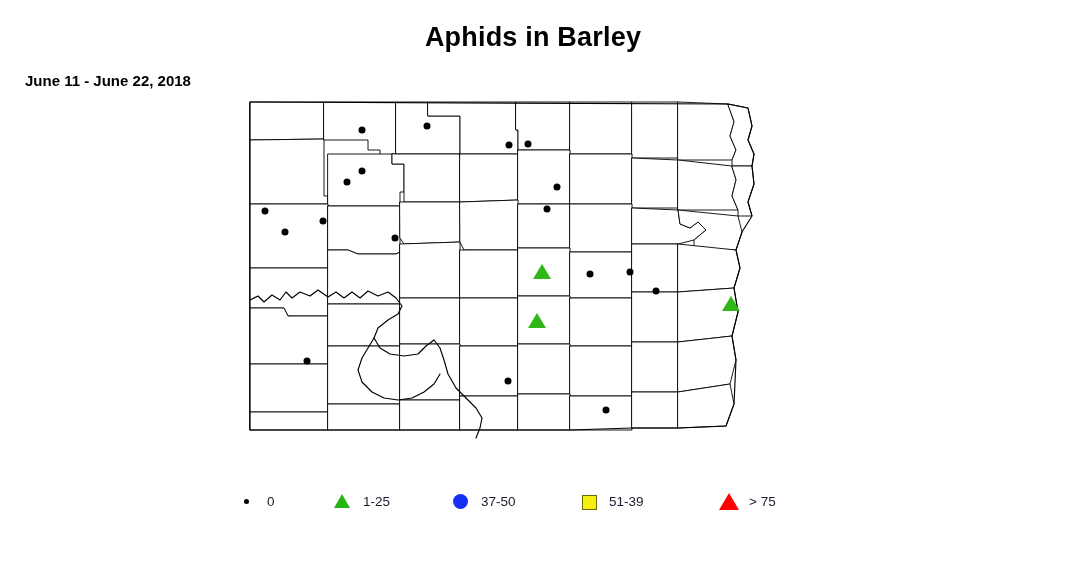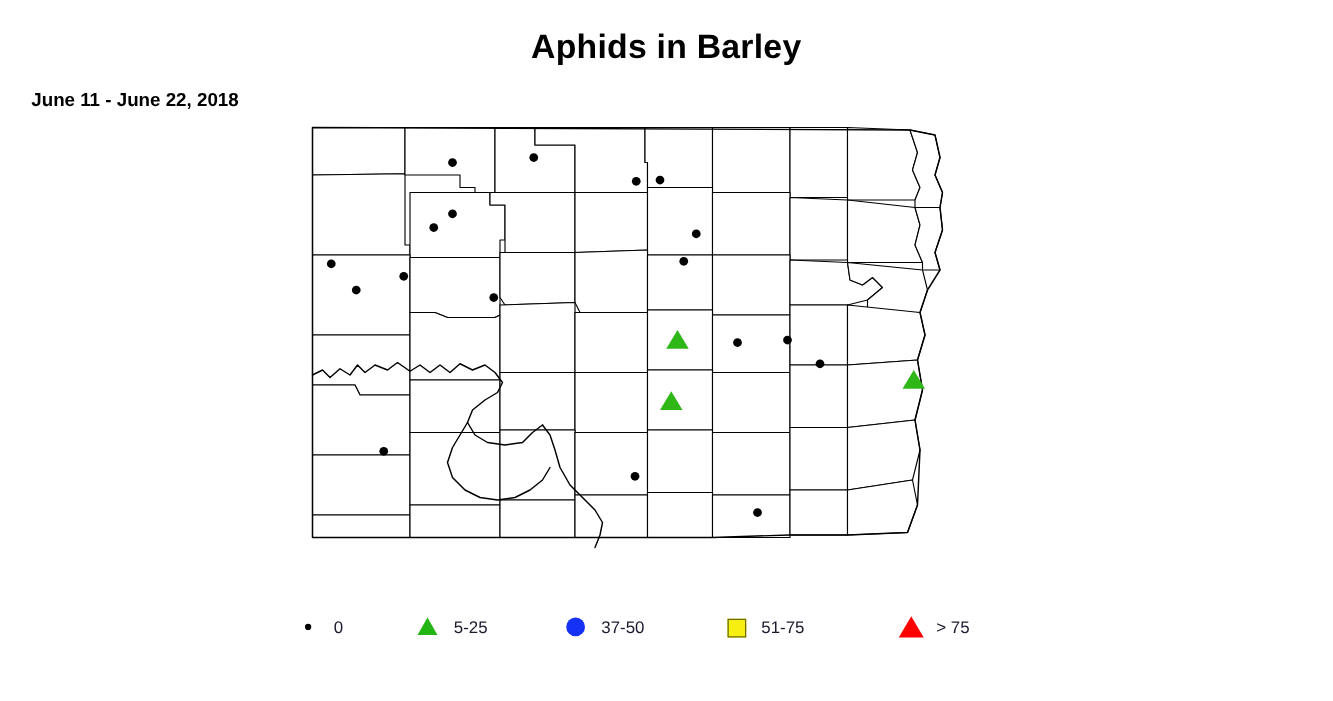--- a/index.html
+++ b/index.html
@@ -277,33 +277,33 @@
       <div class="legend-item" style="left: 8px;">
         <span class="legend-sym">
           <span class="sym-dot"></span>
         </span>
         <span class="legend-label">0</span>
       </div>
       <div class="legend-item" style="left: 104px;">
         <span class="legend-sym">
           <span class="sym-tri-green"></span>
         </span>
-        <span class="legend-label">5-25</span>
+        <span class="legend-label">1-25</span>
       </div>
       <div class="legend-item" style="left: 222px;">
         <span class="legend-sym">
           <span class="sym-circle-blue"></span>
         </span>
         <span class="legend-label">37-50</span>
       </div>
       <div class="legend-item" style="left: 350px;">
         <span class="legend-sym">
           <span class="sym-square-yellow"></span>
         </span>
-        <span class="legend-label">51-75</span>
+        <span class="legend-label">51-39</span>
       </div>
       <div class="legend-item" style="left: 490px;">
         <span class="legend-sym">
           <span class="sym-tri-red"></span>
         </span>
         <span class="legend-label">&gt; 75</span>
       </div>
     </div>
 
 </div>

